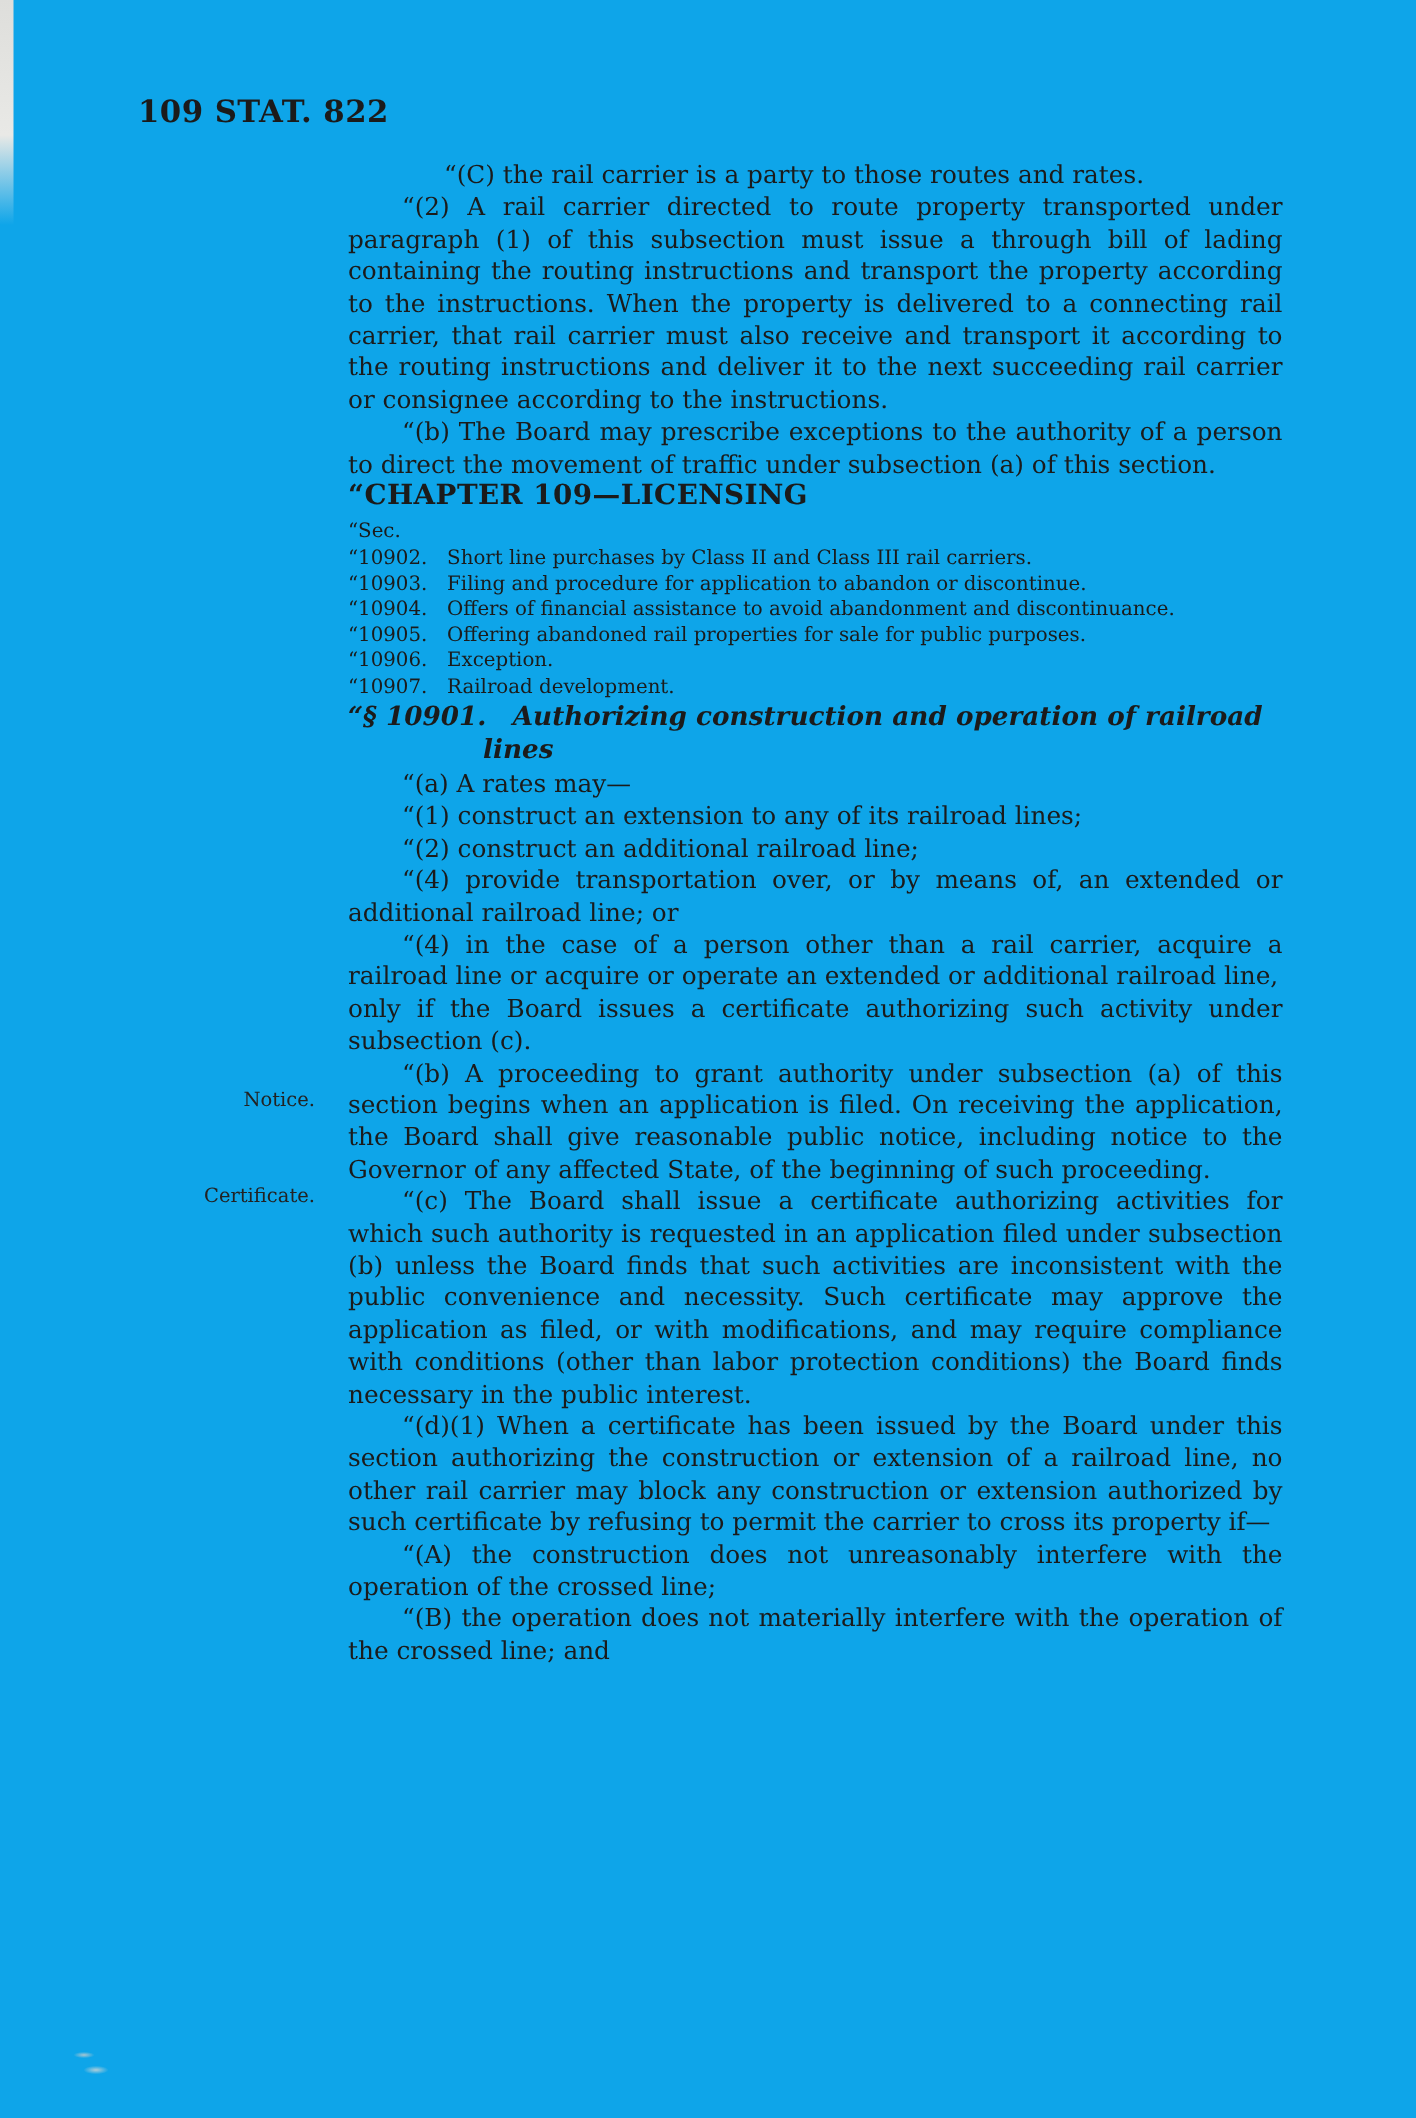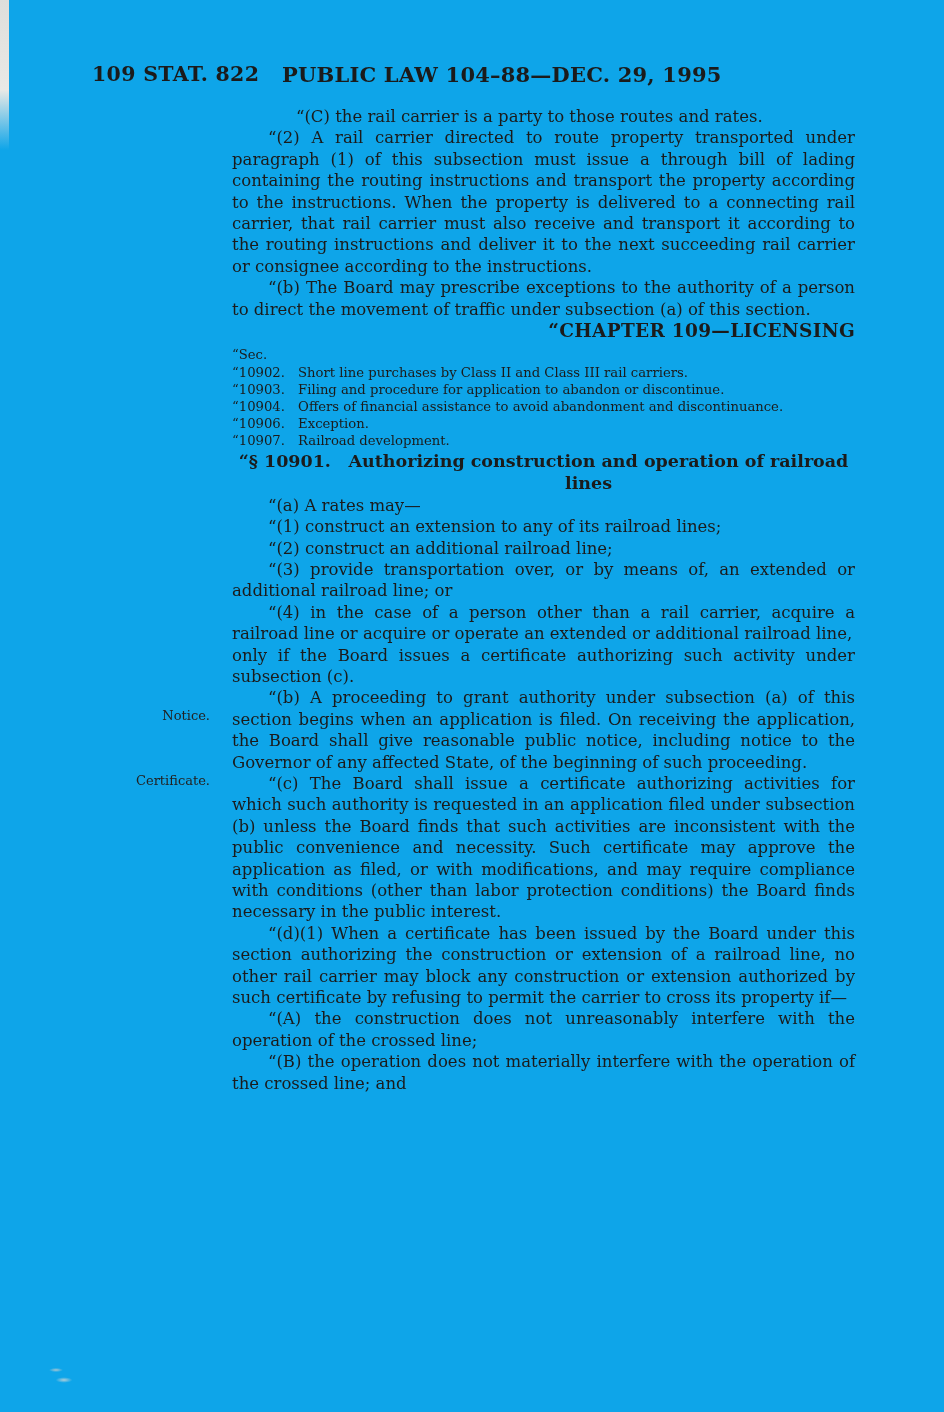--- a/index.html
+++ b/index.html
@@ -26,31 +26,32 @@
     text-align:justify;
   }
   .text-col p{margin:0;}
   .ind1{text-indent:36px;}
   .ind2{text-indent:64px;}
   .sub{margin-left:36px;text-indent:36px;}
   .flush{text-indent:0;}
 
   .chapter{
     margin:9px 0 0 0;
-    text-align:right;font-weight:bold;font-size:18.5px;letter-spacing:.3px;
+    text-align:left;font-weight:bold;font-size:18.5px;letter-spacing:.3px;
     text-indent:0;
   }
   .toc{margin-top:5px;font-size:13.2px;line-height:17.2px;text-align:left;}
   .toc p{margin:0;text-indent:0;}
 
   .section-head{
     margin:11px 0 7px 0;
     font-weight:bold;font-size:17.5px;line-height:22.5px;
     padding-left:90px;text-indent:-90px;
-    text-align:center;
+    text-align:left;
+    font-style:italic;
   }
 
   .rel{position:relative;}
   .margin-note{
     position:absolute;left:-142px;top:0;width:120px;
     font-size:13px;line-height:16px;text-align:right;text-indent:0;
     color:#222;
   }
   .margin-note.second-line{top:21px;}
 
@@ -64,46 +65,46 @@
 </style>
 </head>
 <body>
 
 <div class="page">
 
   <div class="scan-edge"></div>
 
   <header class="running-head">
     <span class="stat">109 STAT. 822</span>
-    <span class="law">PUBLIC LAW 104–88—DEC. 29, 1995</span>
   </header>
 
   <main class="text-col">
 
     <p class="ind2">“(C) the rail carrier is a party to those routes and rates.</p>
     <p class="ind1">“(2) A rail carrier directed to route property transported under paragraph (1) of this subsection must issue a through bill of lading containing the routing instructions and transport the property according to the instructions. When the property is delivered to a connecting rail carrier, that rail carrier must also receive and transport it according to the routing instructions and deliver it to the next succeeding rail carrier or consignee according to the instructions.</p>
     <p class="ind1">“(b) The Board may prescribe exceptions to the authority of a person to direct the movement of traffic under subsection (a) of this section.</p>
 
     <p class="chapter">“CHAPTER 109—LICENSING</p>
 
     <div class="toc">
       <p>“Sec.</p>
       <p>“10902. Short line purchases by Class II and Class III rail carriers.</p>
       <p>“10903. Filing and procedure for application to abandon or discontinue.</p>
       <p>“10904. Offers of financial assistance to avoid abandonment and discontinuance.</p>
+      <p>“10905. Offering abandoned rail properties for sale for public purposes.</p>
       <p>“10906. Exception.</p>
       <p>“10907. Railroad development.</p>
     </div>
 
     <p class="section-head">“§ 10901. Authorizing construction and operation of railroad lines</p>
 
     <p class="ind1">“(a) A rates may—</p>
     <p class="sub">“(1) construct an extension to any of its railroad lines;</p>
     <p class="sub">“(2) construct an additional railroad line;</p>
-    <p class="sub">“(3) provide transportation over, or by means of, an extended or additional railroad line; or</p>
+    <p class="sub">“(4) provide transportation over, or by means of, an extended or additional railroad line; or</p>
     <p class="sub">“(4) in the case of a person other than a rail carrier, acquire a railroad line or acquire or operate an extended or additional railroad line,</p>
     <p class="flush">only if the Board issues a certificate authorizing such activity under subsection (c).</p>
 
     <p class="ind1 rel">
       <span class="margin-note second-line">Notice.</span><span>“(b) A proceeding to grant authority under subsection (a) of this section begins when an application is filed. On receiving the application, the Board shall give reasonable public notice, including notice to the Governor of any affected State, of the beginning of such proceeding.</span>
     </p>
 
     <p class="ind1 rel">
       <span class="margin-note">Certificate.</span><span>“(c) The Board shall issue a certificate authorizing activities for which such authority is requested in an application filed under subsection (b) unless the Board finds that such activities are inconsistent with the public convenience and necessity. Such certificate may approve the application as filed, or with modifications, and may require compliance with conditions (other than labor protection conditions) the Board finds necessary in the public interest.</span>
     </p>

